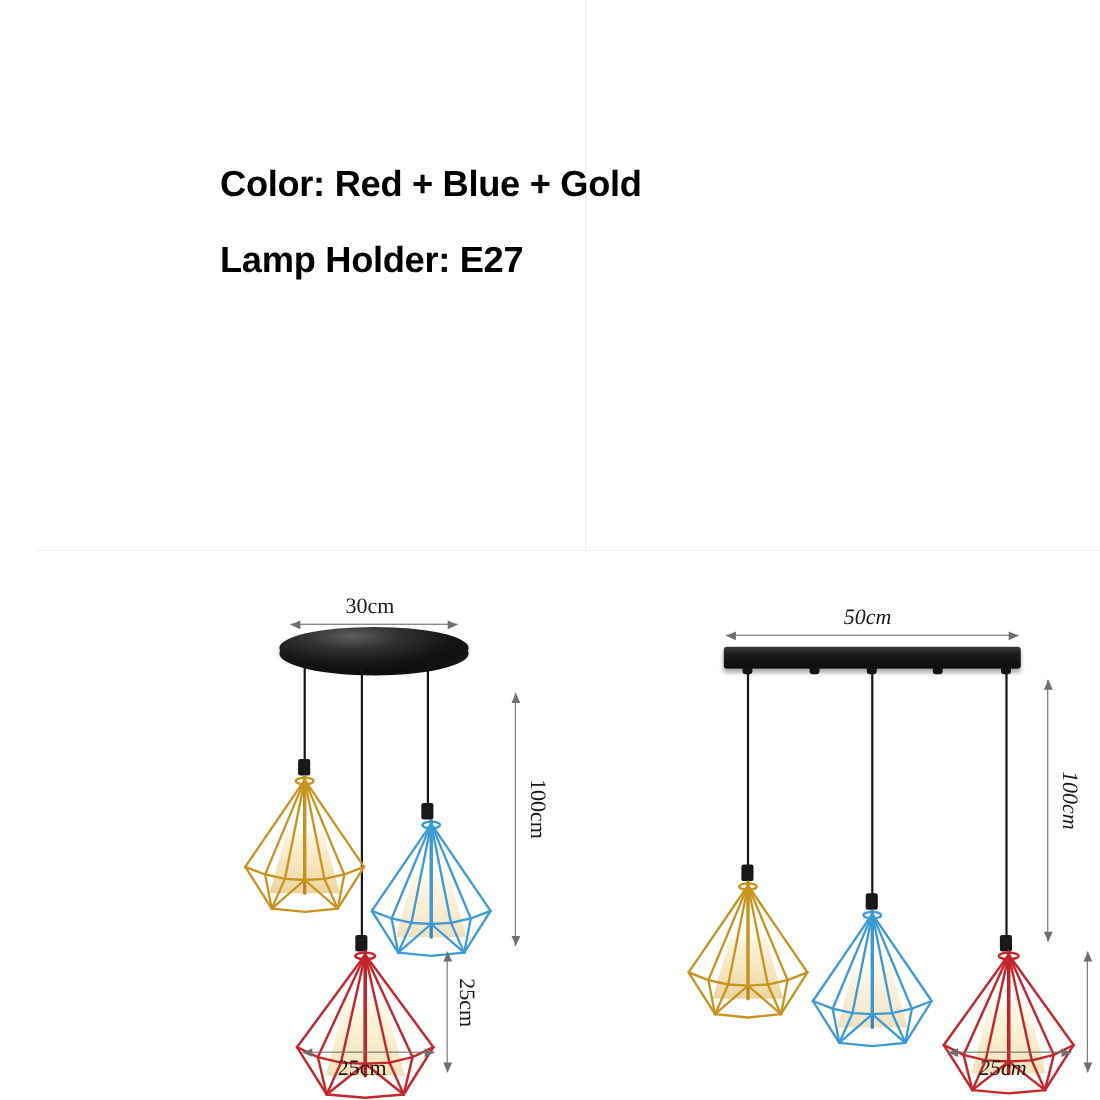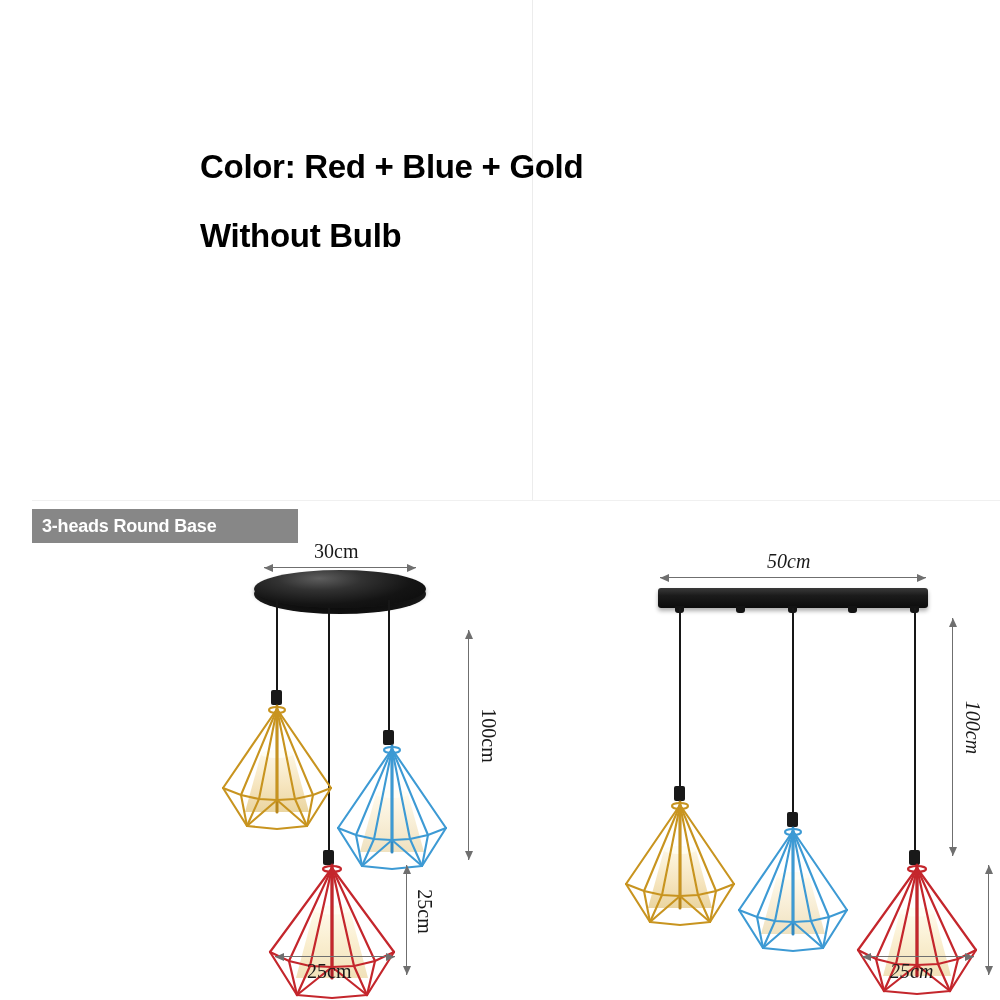--- a/index.html
+++ b/index.html
@@ -101,26 +101,23 @@
 </head>
 <body>
 
 <div id="stage">
 
   <div class="guide-v" style="left:500px;"></div>
   <div class="guide-h" style="top:500px;"></div>
 
   <div class="spec-block">
     <div class="spec-line">Color: Red + Blue + Gold</div>
-    <div class="spec-line">Without Bulb</div>
+    <div class="spec-line">Lamp Holder: E27</div>
   </div>
 
-  <div class="ribbon" id="ribbon-round">
-    <span>3-heads Round Base</span>
-  </div>
 
   <div class="panel" id="panel-round">
 
     <div class="dim" style="left:232px;top:67px;width:152px;">
       <div class="dim-line-h" style="width:152px;"></div>
       <div class="arrowhead ah-left" style="left:0px;top:-3.5px;"></div>
       <div class="arrowhead ah-right" style="left:143px;top:-3.5px;"></div>
       <div class="dim-text" style="left:50px;top:-27px;">30cm</div>
     </div>
 

